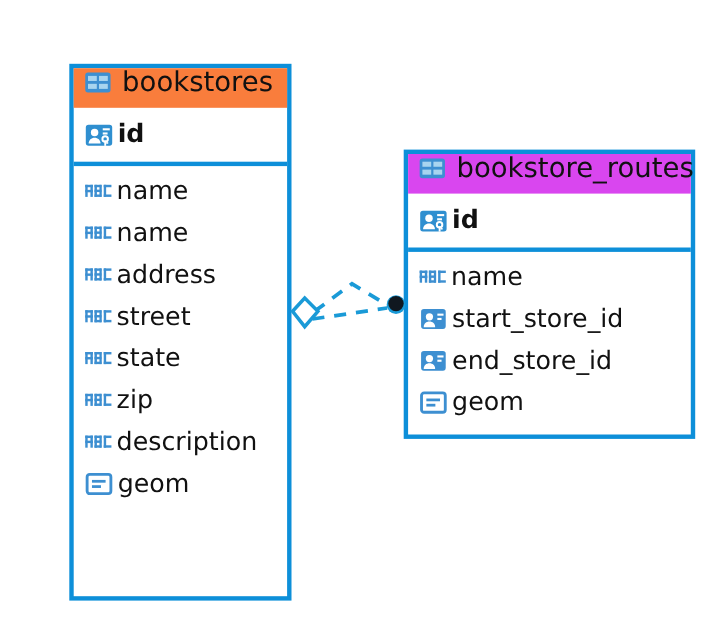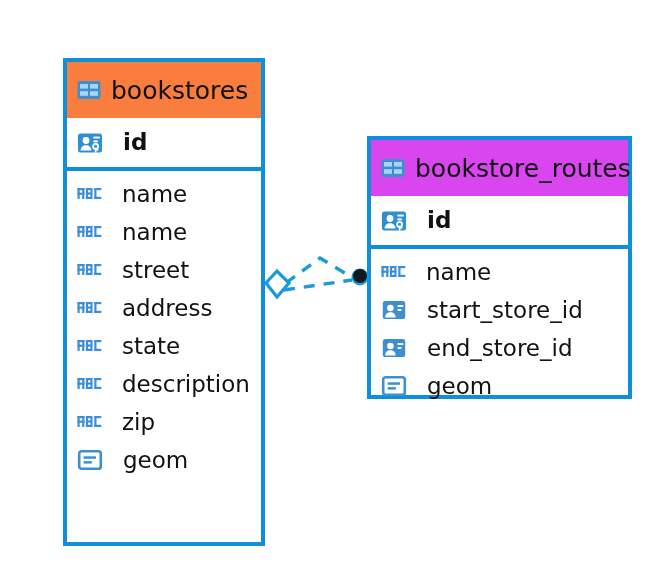--- a/index.html
+++ b/index.html
@@ -23,23 +23,23 @@
   
   .entity {
     position: absolute;
     box-sizing: border-box;
     border: 4px solid #0d8fd9;
     background: #ffffff;
   }
 
   .entity-header {
     display: flex;
-    align-items: center;
+    align-items: flex-start;
     box-sizing: border-box;
-    height: 56px;
+    height: 36px;
     padding: 0 10px 0 9px;
   }
   .entity-header.orange { background: #f97d3c; }
   .entity-header.grey   { background: #d946ef; }
 
   .entity-title {
     font-size: 25px;
     color: #111111;
     margin-left: 9px;
     white-space: nowrap;
@@ -57,21 +57,21 @@
     align-items: center;
     height: 38px;
     padding: 0 10px 0 10px;
     box-sizing: border-box;
   }
   .pk-block .field-row { height: 49px; }
 
   .field-label {
     font-size: 23px;
     color: #111111;
-    margin-left: 20px;
+    margin-left: 4px;
     white-space: nowrap;
     line-height: 1;
   }
   .field-label.bold { font-weight: bold; }
 
   .ico {
     flex: 0 0 auto;
     display: block;
     width: 26px;
     height: 26px;
@@ -184,45 +184,45 @@
                 <rect x="8.9" y="4" width="6.3" height="2.2"></rect>
               <rect x="8.9" y="8.4" width="6.3" height="2.2"></rect>
                 <rect x="8.9" y="12.8" width="6.3" height="2.2"></rect>
               <rect x="13.4" y="4" width="2.1" height="11"></rect>
               <rect x="17.3" y="4" width="2.2" height="11"></rect>
                 <rect x="17.3" y="4" width="7" height="2.2"></rect>
               <rect x="17.3" y="12.8" width="7" height="2.2"></rect>
             </g>
           </svg>
         </span>
+        <span class="field-label">address</span>
+      </div>
+
+      <div class="field-row">
+        <span class="ico small">
+          <svg class="ico small" viewBox="0 0 25 20" xmlns="http://www.w3.org/2000/svg">
+            <g fill="#3d8fd1">
+              <rect x="0.5" y="4" width="2.2" height="11"></rect>
+                <rect x="5.2" y="4" width="2.2" height="11"></rect>
+              <rect x="0.5" y="4" width="7" height="2.2"></rect>
+                <rect x="0.5" y="8.6" width="7" height="2.2"></rect>
+              <rect x="8.9" y="4" width="2.2" height="11"></rect>
+                <rect x="8.9" y="4" width="6.3" height="2.2"></rect>
+              <rect x="8.9" y="8.4" width="6.3" height="2.2"></rect>
+                <rect x="8.9" y="12.8" width="6.3" height="2.2"></rect>
+              <rect x="13.4" y="4" width="2.1" height="11"></rect>
+              <rect x="17.3" y="4" width="2.2" height="11"></rect>
+                <rect x="17.3" y="4" width="7" height="2.2"></rect>
+              <rect x="17.3" y="12.8" width="7" height="2.2"></rect>
+            </g>
+          </svg>
+        </span>
         <span class="field-label">street</span>
       </div>
 
-      <div class="field-row">
-        <span class="ico small">
-          <svg class="ico small" viewBox="0 0 25 20" xmlns="http://www.w3.org/2000/svg">
-            <g fill="#3d8fd1">
-              <rect x="0.5" y="4" width="2.2" height="11"></rect>
-                <rect x="5.2" y="4" width="2.2" height="11"></rect>
-              <rect x="0.5" y="4" width="7" height="2.2"></rect>
-                <rect x="0.5" y="8.6" width="7" height="2.2"></rect>
-              <rect x="8.9" y="4" width="2.2" height="11"></rect>
-                <rect x="8.9" y="4" width="6.3" height="2.2"></rect>
-              <rect x="8.9" y="8.4" width="6.3" height="2.2"></rect>
-                <rect x="8.9" y="12.8" width="6.3" height="2.2"></rect>
-              <rect x="13.4" y="4" width="2.1" height="11"></rect>
-              <rect x="17.3" y="4" width="2.2" height="11"></rect>
-                <rect x="17.3" y="4" width="7" height="2.2"></rect>
-              <rect x="17.3" y="12.8" width="7" height="2.2"></rect>
-            </g>
-          </svg>
-        </span>
-        <span class="field-label">address</span>
-      </div>
-
 
       <div class="field-row">
         <span class="ico small">
           <svg class="ico small" viewBox="0 0 25 20" xmlns="http://www.w3.org/2000/svg">
             <g fill="#3d8fd1">
               <rect x="0.5" y="4" width="2.2" height="11"></rect>
                 <rect x="5.2" y="4" width="2.2" height="11"></rect>
               <rect x="0.5" y="4" width="7" height="2.2"></rect>
                 <rect x="0.5" y="8.6" width="7" height="2.2"></rect>
               <rect x="8.9" y="4" width="2.2" height="11"></rect>
@@ -251,43 +251,43 @@
                 <rect x="8.9" y="4" width="6.3" height="2.2"></rect>
               <rect x="8.9" y="8.4" width="6.3" height="2.2"></rect>
                 <rect x="8.9" y="12.8" width="6.3" height="2.2"></rect>
               <rect x="13.4" y="4" width="2.1" height="11"></rect>
               <rect x="17.3" y="4" width="2.2" height="11"></rect>
                 <rect x="17.3" y="4" width="7" height="2.2"></rect>
               <rect x="17.3" y="12.8" width="7" height="2.2"></rect>
             </g>
           </svg>
         </span>
+        <span class="field-label">zip</span>
+      </div>
+
+      <div class="field-row">
+        <span class="ico small">
+          <svg class="ico small" viewBox="0 0 25 20" xmlns="http://www.w3.org/2000/svg">
+            <g fill="#3d8fd1">
+              <rect x="0.5" y="4" width="2.2" height="11"></rect>
+                <rect x="5.2" y="4" width="2.2" height="11"></rect>
+              <rect x="0.5" y="4" width="7" height="2.2"></rect>
+                <rect x="0.5" y="8.6" width="7" height="2.2"></rect>
+              <rect x="8.9" y="4" width="2.2" height="11"></rect>
+                <rect x="8.9" y="4" width="6.3" height="2.2"></rect>
+              <rect x="8.9" y="8.4" width="6.3" height="2.2"></rect>
+                <rect x="8.9" y="12.8" width="6.3" height="2.2"></rect>
+              <rect x="13.4" y="4" width="2.1" height="11"></rect>
+              <rect x="17.3" y="4" width="2.2" height="11"></rect>
+                <rect x="17.3" y="4" width="7" height="2.2"></rect>
+              <rect x="17.3" y="12.8" width="7" height="2.2"></rect>
+            </g>
+          </svg>
+        </span>
         <span class="field-label">description</span>
-      </div>
-
-      <div class="field-row">
-        <span class="ico small">
-          <svg class="ico small" viewBox="0 0 25 20" xmlns="http://www.w3.org/2000/svg">
-            <g fill="#3d8fd1">
-              <rect x="0.5" y="4" width="2.2" height="11"></rect>
-                <rect x="5.2" y="4" width="2.2" height="11"></rect>
-              <rect x="0.5" y="4" width="7" height="2.2"></rect>
-                <rect x="0.5" y="8.6" width="7" height="2.2"></rect>
-              <rect x="8.9" y="4" width="2.2" height="11"></rect>
-                <rect x="8.9" y="4" width="6.3" height="2.2"></rect>
-              <rect x="8.9" y="8.4" width="6.3" height="2.2"></rect>
-                <rect x="8.9" y="12.8" width="6.3" height="2.2"></rect>
-              <rect x="13.4" y="4" width="2.1" height="11"></rect>
-              <rect x="17.3" y="4" width="2.2" height="11"></rect>
-                <rect x="17.3" y="4" width="7" height="2.2"></rect>
-              <rect x="17.3" y="12.8" width="7" height="2.2"></rect>
-            </g>
-          </svg>
-        </span>
-        <span class="field-label">zip</span>
       </div>
 
       <div class="field-row">
         <span class="ico">
           <svg class="ico" viewBox="0 0 26 26" xmlns="http://www.w3.org/2000/svg">
             <rect x="2.2" y="4.2" width="21.6" height="17.6" rx="2.4" fill="none" stroke="#3d8fd1" stroke-width="2.6"></rect>
             <rect x="6.6" y="9.3" width="12.4" height="2.5" fill="#3d8fd1"></rect>
             <rect x="6.6" y="14.1" width="8.2" height="2.5" fill="#3d8fd1"></rect>
           </svg>
         </span>

